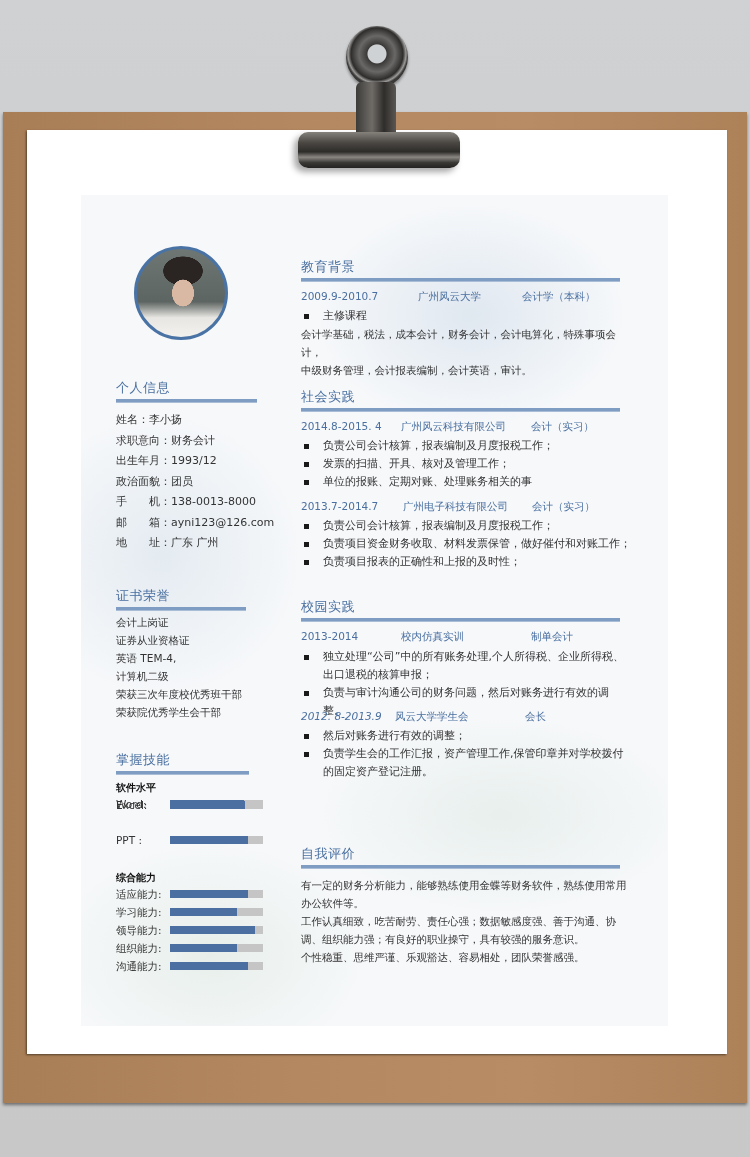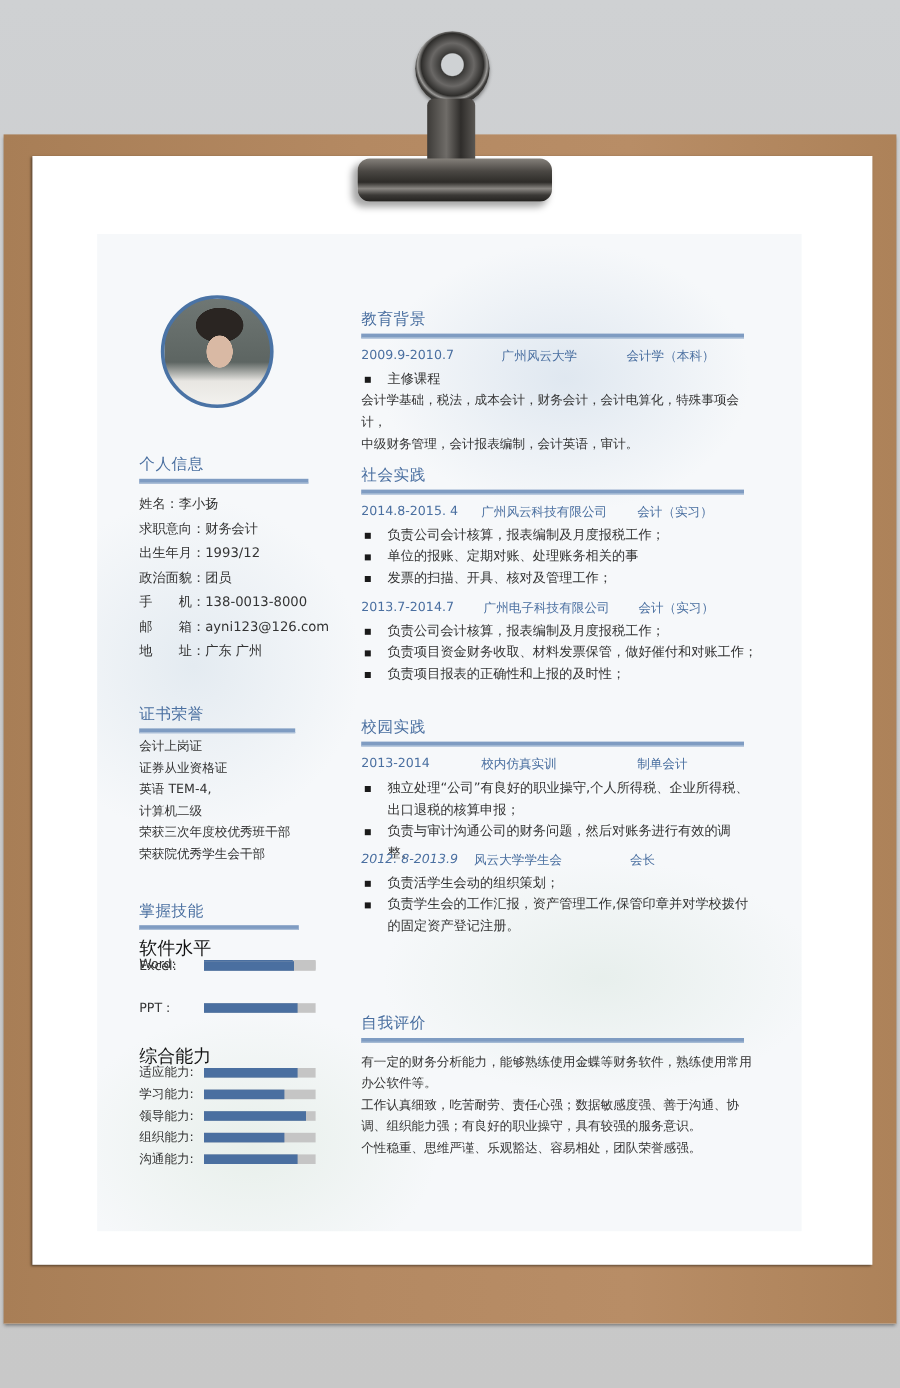--- a/index.html
+++ b/index.html
@@ -65,21 +65,21 @@
   .meta { font-size: 10.5px; color: #4a6fa0; white-space: nowrap; position: absolute; }
   .bul { position: relative; padding-left: 22px; font-size: 11px; color: #333; line-height: 18px; }
   .bul::before {
     content: ""; position: absolute; left: 3px; top: 7px; width: 5px; height: 5px; background: #1a1a1a;
   }
   .para { font-size: 10.5px; color: #333; line-height: 18px; }
   .skill-row { position: absolute; left: 116px; height: 18px; width: 150px; }
   .skill-label { position: absolute; left: 0; top: 0; font-size: 10.5px; color: #333; line-height: 18px; white-space: nowrap; }
   .skill-track { position: absolute; left: 54px; top: 5px; width: 93px; height: 8px; background: #c5c5c5; }
   .skill-fill { height: 100%; background: #4a6fa0; }
-  .sub-head { font-size: 15px; font-weight: normal; color: #111; position: absolute; }
+  .sub-head { font-size: 10px; font-weight: bold; color: #111; position: absolute; }
 </style>
 </head>
 <body>
 
 <div class="board"></div>
 <div class="paper"></div>
 <div class="panel"></div>
 
 <div class="clip">
   <div class="ring"></div>
@@ -193,22 +193,22 @@
   <div class="sec-title">社会实践</div>
   <div class="sec-line"></div>
 </div>
 <div class="abs" style="left:301px; top:420px; width:330px; height:16px;">
   <span class="meta" style="left:0;">2014.8-2015. 4</span>
   <span class="meta" style="left:100px;">广州风云科技有限公司</span>
   <span class="meta" style="left:230px;">会计（实习）</span>
 </div>
 <div class="abs" style="left:301px; top:437px; width:330px;">
   <div class="bul">负责公司会计核算，报表编制及月度报税工作；</div>
+  <div class="bul">发票的扫描、开具、核对及管理工作；</div>
   <div class="bul">单位的报账、定期对账、处理账务相关的事</div>
-  <div class="bul">发票的扫描、开具、核对及管理工作；</div>
 </div>
 <div class="abs" style="left:301px; top:500px; width:330px; height:16px;">
   <span class="meta" style="left:0;text-align:right;">2013.7-2014.7</span>
   <span class="meta" style="left:102px;">广州电子科技有限公司</span>
   <span class="meta" style="left:231px;">会计（实习）</span>
 </div>
 <div class="abs" style="left:301px; top:517px; width:330px;">
   <div class="bul">负责公司会计核算，报表编制及月度报税工作；</div>
   <div class="bul">负责项目资金财务收取、材料发票保管，做好催付和对账工作；</div>
   <div class="bul">负责项目报表的正确性和上报的及时性；</div>
@@ -217,30 +217,30 @@
 <div class="abs" style="left:301px; top:596px; width:319px;">
   <div class="sec-title">校园实践</div>
   <div class="sec-line"></div>
 </div>
 <div class="abs" style="left:301px; top:630px; width:330px; height:16px;">
   <span class="meta" style="left:0;">2013-2014</span>
   <span class="meta" style="left:100px;">校内仿真实训</span>
   <span class="meta" style="left:230px;">制单会计</span>
 </div>
 <div class="abs" style="left:301px; top:648px; width:326px;">
-  <div class="bul">独立处理“公司”有良好的职业操守,个人所得税、企业所得税、出口退税的核算申报；</div>
+  <div class="bul">独立处理“公司”中的所有账务处理,个人所得税、企业所得税、出口退税的核算申报；</div>
   <div class="bul">负责与审计沟通公司的财务问题，然后对账务进行有效的调整。</div>
 </div>
 <div class="abs" style="left:301px; top:710px; width:330px; height:16px;">
   <span class="meta" style="left:0;font-style:italic;">2012. 8-2013.9</span>
   <span class="meta" style="left:94px;">风云大学学生会</span>
   <span class="meta" style="left:224px;">会长</span>
 </div>
 <div class="abs" style="left:301px; top:727px; width:326px;">
-  <div class="bul">负责活学生会动的组织策划；</div>
+  <div class="bul">然后对账务进行有效的调整；</div>
   <div class="bul">负责学生会的工作汇报，资产管理工作,保管印章并对学校拨付的固定资产登记注册。</div>
 </div>
 
 <div class="abs" style="left:301px; top:843px; width:319px;">
   <div class="sec-title">自我评价</div>
   <div class="sec-line"></div>
 </div>
 <div class="abs" style="left:301px; top:876px; width:326px;">
   <div class="para">有一定的财务分析能力，能够熟练使用金蝶等财务软件，熟练使用常用办公软件等。</div>
   <div class="para">工作认真细致，吃苦耐劳、责任心强；数据敏感度强、善于沟通、协调、组织能力强；有良好的职业操守，具有较强的服务意识。</div>

